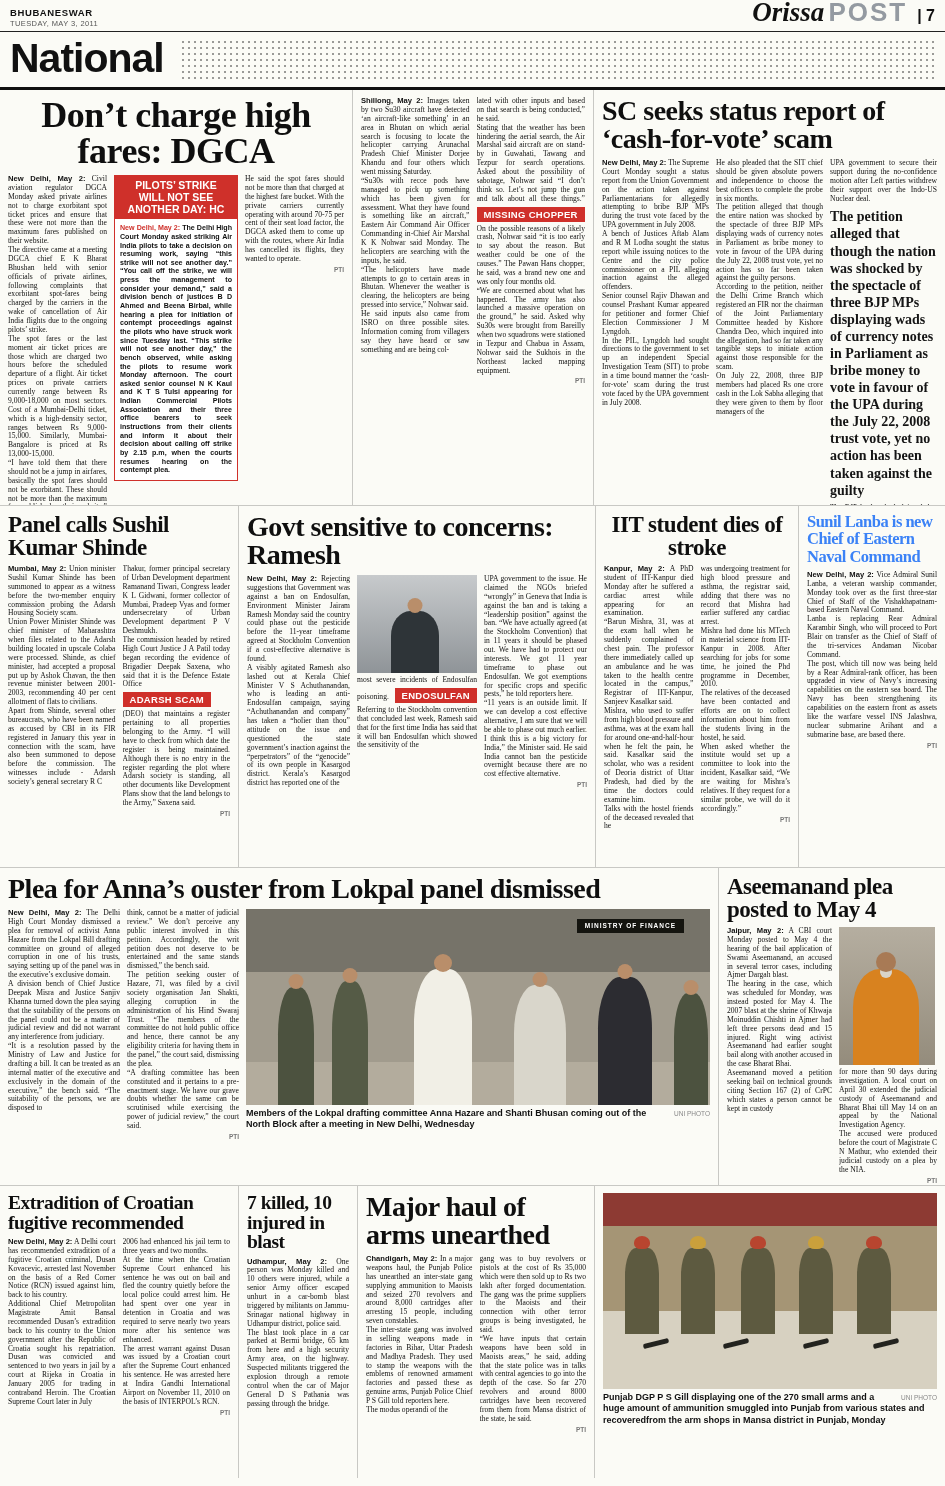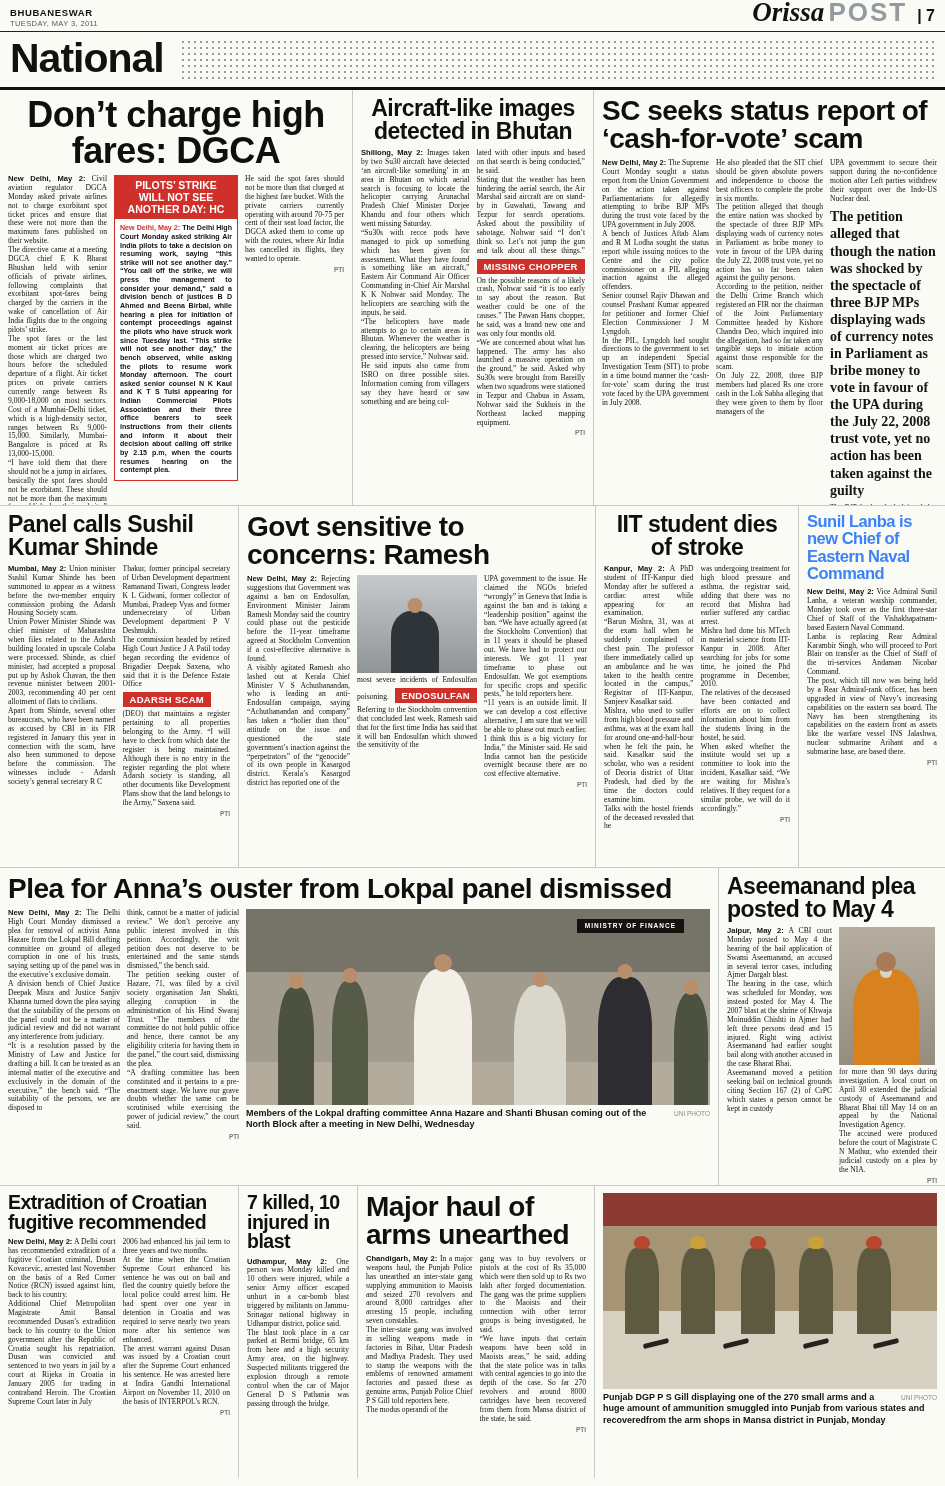--- a/index.html
+++ b/index.html
@@ -21,21 +21,21 @@
   .section-title { font:bold 41px/1 "Liberation Sans",sans-serif; letter-spacing:-1px; }
   .dots { flex:1; height:40px;
     background-image:radial-gradient(circle,#9a9a97 1.1px,transparent 1.45px);
     background-size:6px 6px; }
   
   .row { display:flex; border-bottom:1px solid #c8c8c4; }
   .row1 { height:416px; } .row2 { height:362px; } .row3 { height:318px; } .row4 { height:292px; }
   .vdiv { width:1px; background:#c8c8c4; }
   .sec { padding:7px 8px; overflow:hidden; }
   
-  .hl { font-family:Liberation Sans, sans-serif; font-weight:bold; color:#0f0f0f;
+  .hl { font-family:Liberation Serif, serif; font-weight:bold; color:#0f0f0f;
     line-height:1.0; letter-spacing:-.5px; margin-bottom:6px; }
   .hl-xl { font-size:36px; text-align:center; }
   .hl-lg { font-size:28px; }
   .hl-md { font-size:23px; }
   .hl-c  { text-align:center; }
   .hl-sm { font-size:19.5px; }
   .hl-navy { color:#3b82f6; font-size:16.5px; line-height:1.05; }
   
   .cols { display:flex; gap:7px; align-items:flex-start; }
   .bcol { flex:1; font-size:7.6px; line-height:1.17; text-align:justify; overflow:hidden; }
@@ -131,21 +131,20 @@
           <div class="redbox-head">PILOTS’ STRIKE WILL NOT SEE ANOTHER DAY: HC</div>
           <div class="redbox-body"><b class="dl">New Delhi, May 2:</b> <span class="flow">The Delhi High Court Monday asked striking Air India pilots to take a decision on resuming work, saying “this strike will not see another day.” “You call off the strike, we will press the management to consider your demand,” said a division bench of justices B D Ahmed and Beena Birbal, while hearing a plea for initiation of contempt proceedings against the pilots who have struck work since Tuesday last. “This strike will not see another day,” the bench observed, while asking the pilots to resume work Monday afternoon. The court asked senior counsel N K Kaul and K T S Tulsi appearing for Indian Commercial Pilots Association and their three office bearers to seek instructions from their clients and inform it about their decision about calling off strike by 2.15 p.m, when the courts resumes hearing on the contempt plea.</span></div>
         </aside>
         <div class="bcol"><span class="flow">He said the spot fares should not be more than that charged at the highest fare bucket. With the private carriers currently operating with around 70-75 per cent of their seat load factor, the DGCA asked them to come up with the routes, where Air India has cancelled its flights, they wanted to operate.</span><span class="pti">PTI</span></div>
       </div>
     </section>
 
     <div class="vdiv"></div>
 
     <section class="sec" style="width:240px;">
-      <h2 class="hl hl-md hl-c">Aircraft-like images detected in Bhutan</h2>
       <div class="cols" style="height:346px;">
         <div class="bcol"><b class="dl">Shillong, May 2:</b> <span class="flow">Images taken by two Su30 aircraft have detected ‘an aircraft-like something’ in an area in Bhutan on which aerial search is focusing to locate the helicopter carrying Arunachal Pradesh Chief Minister Dorjee Khandu and four others which went missing Saturday.
 “Su30s with recce pods have managed to pick up something which has been given for assessment. What they have found is something like an aircraft,” Eastern Air Command Air Officer Commanding in-Chief Air Marshal K K Nohwar said Monday. The helicopters are searching with the inputs, he said.
 “The helicopters have made attempts to go to certain areas in Bhutan. Whenever the weather is clearing, the helicopters are being pressed into service,” Nohwar said.
 He said inputs also came from ISRO on three possible sites. Information coming from villagers say they have heard or saw something and are being col-</span></div>
         <div class="bcol"><span class="flow">lated with other inputs and based on that search is being conducted,” he said.
 Stating that the weather has been hindering the aerial search, the Air Marshal said aircraft are on stand-by in Guwahati, Tawang and Tezpur for search operations. Asked about the possibility of sabotage, Nohwar said “I don’t think so. Let’s not jump the gun and talk about all these things.”</span><span class="redlabel">MISSING CHOPPER</span><span class="flow">On the possible reasons of a likely crash, Nohwar said “it is too early to say about the reason. But weather could be one of the causes.” The Pawan Hans chopper, he said, was a brand new one and was only four months old.
 “We are concerned about what has happened. The army has also launched a massive operation on the ground,” he said. Asked why Su30s were brought from Bareilly when two squadrons were stationed in Tezpur and Chabua in Assam, Nohwar said the Sukhois in the Northeast lacked mapping equipment.</span><span class="pti">PTI</span></div>
       </div>
     </section>

